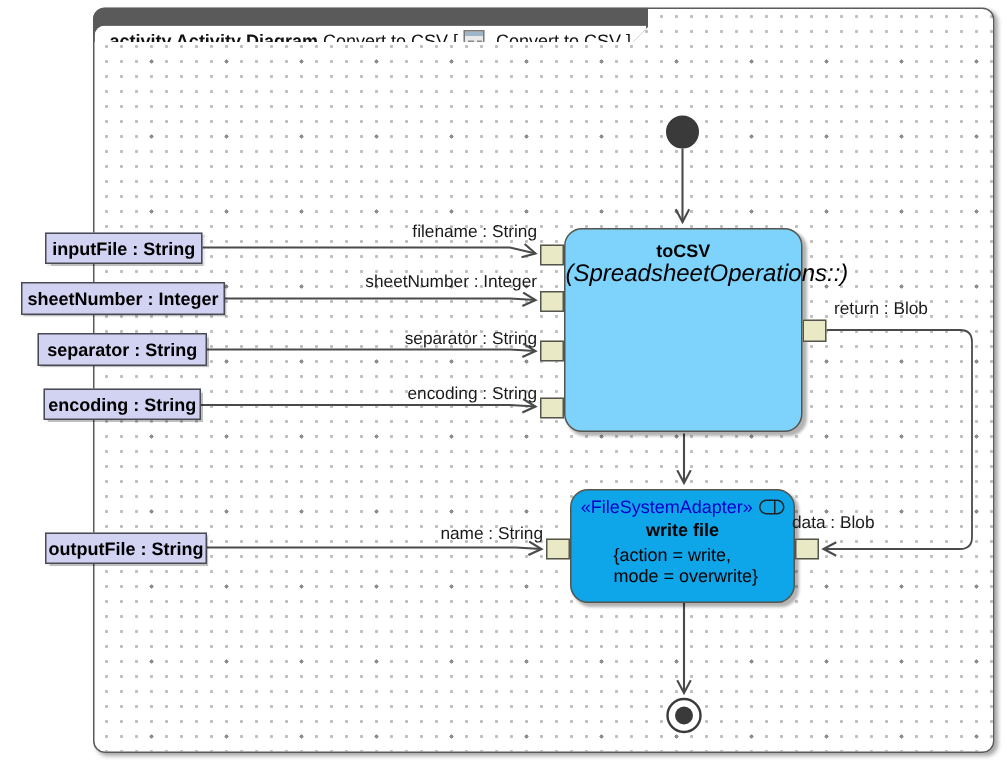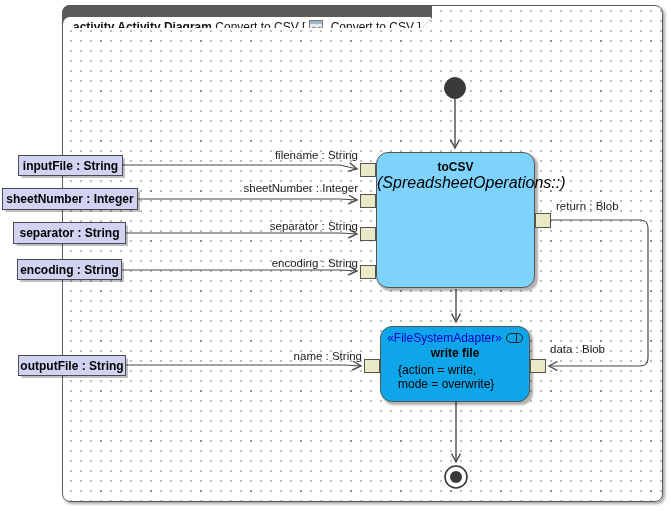--- a/index.html
+++ b/index.html
@@ -44,42 +44,42 @@
     background-size:100% 100%, 100% 5px;
     background-position:0 0, 0 6px;
     vertical-align:-2px;
   }
 
   
   .param {
     position:absolute; background:#d2d2f2; border:1px solid #4a4a55;
     box-shadow:1.5px 1.5px 1px rgba(0,0,0,.25);
     font-size:12px; font-weight:bold; color:#000;
-    display:flex; align-items:center; justify-content:center; white-space:nowrap;
+    display:flex; align-items:center; justify-content:center; white-space:nowrap;margin-left:12px;
   }
 
   
   .action {
     position:absolute; border:1px solid #55554f; border-radius:12px;
     box-shadow:2.5px 2.5px 2px rgba(0,0,0,.3);
     text-align:center; color:#000;
   }
   .action.green { background:#7dd3fc; }
   .action.tan   { background:#0ea5e9; }
   .action-title { font-weight:bold; font-size:12px; margin-top:7px; }
   .action-qualifier { font-size:16px;font-style:italic; }
   .stereotype-row { margin-top:4px; font-size:12px; color:#0000c8; display:flex; align-items:center; justify-content:center; gap:4px; }
   .behavior-pill {
     display:inline-block; width:17px; height:10px;
     border:1.4px solid #222; border-radius:6px; position:relative; background:transparent;
   }
   .behavior-pill::after {
     content:""; position:absolute; left:60%; top:0; width:1.4px; height:100%; background:#222;
   }
-  .props { font-size:12px; text-align:left; padding-left:17px; line-height:14px; margin-top:3px; }
+  .props { font-size:12px; text-align:left; padding-left:28px; line-height:14px; margin-top:3px; }
 
   
   .pin {
     position:absolute; width:16px; height:14px;
     background:#e9e9c5; border:1px solid #55554f;
   }
 
   
   .lbl { position:absolute; font-size:11.5px; color:#1a1a1a; white-space:nowrap; }
   .lbl.r { text-align:right; }
@@ -165,15 +165,15 @@
 
   <div class="pin" style="left:364px; top:359px;"></div>
   <div class="pin" style="left:530px; top:359px;"></div>
 
   <div class="lbl r" style="left:230px; top:149px; width:128px;">filename : String</div>
   <div class="lbl r" style="left:228px; top:182px; width:130px;">sheetNumber : Integer</div>
   <div class="lbl r" style="left:230px; top:220px; width:128px;">separator : String</div>
   <div class="lbl r" style="left:230px; top:257px; width:128px;">encoding : String</div>
   <div class="lbl" style="left:556px; top:200px;">return : Blob</div>
   <div class="lbl r" style="left:240px; top:350px; width:122px;">name : String</div>
-  <div class="lbl" style="left:550px; top:343px;">data : Blob</div>
+  <div class="lbl" style="left:528px; top:343px;">data : Blob</div>
 
 </div>
 
 </body></html>

